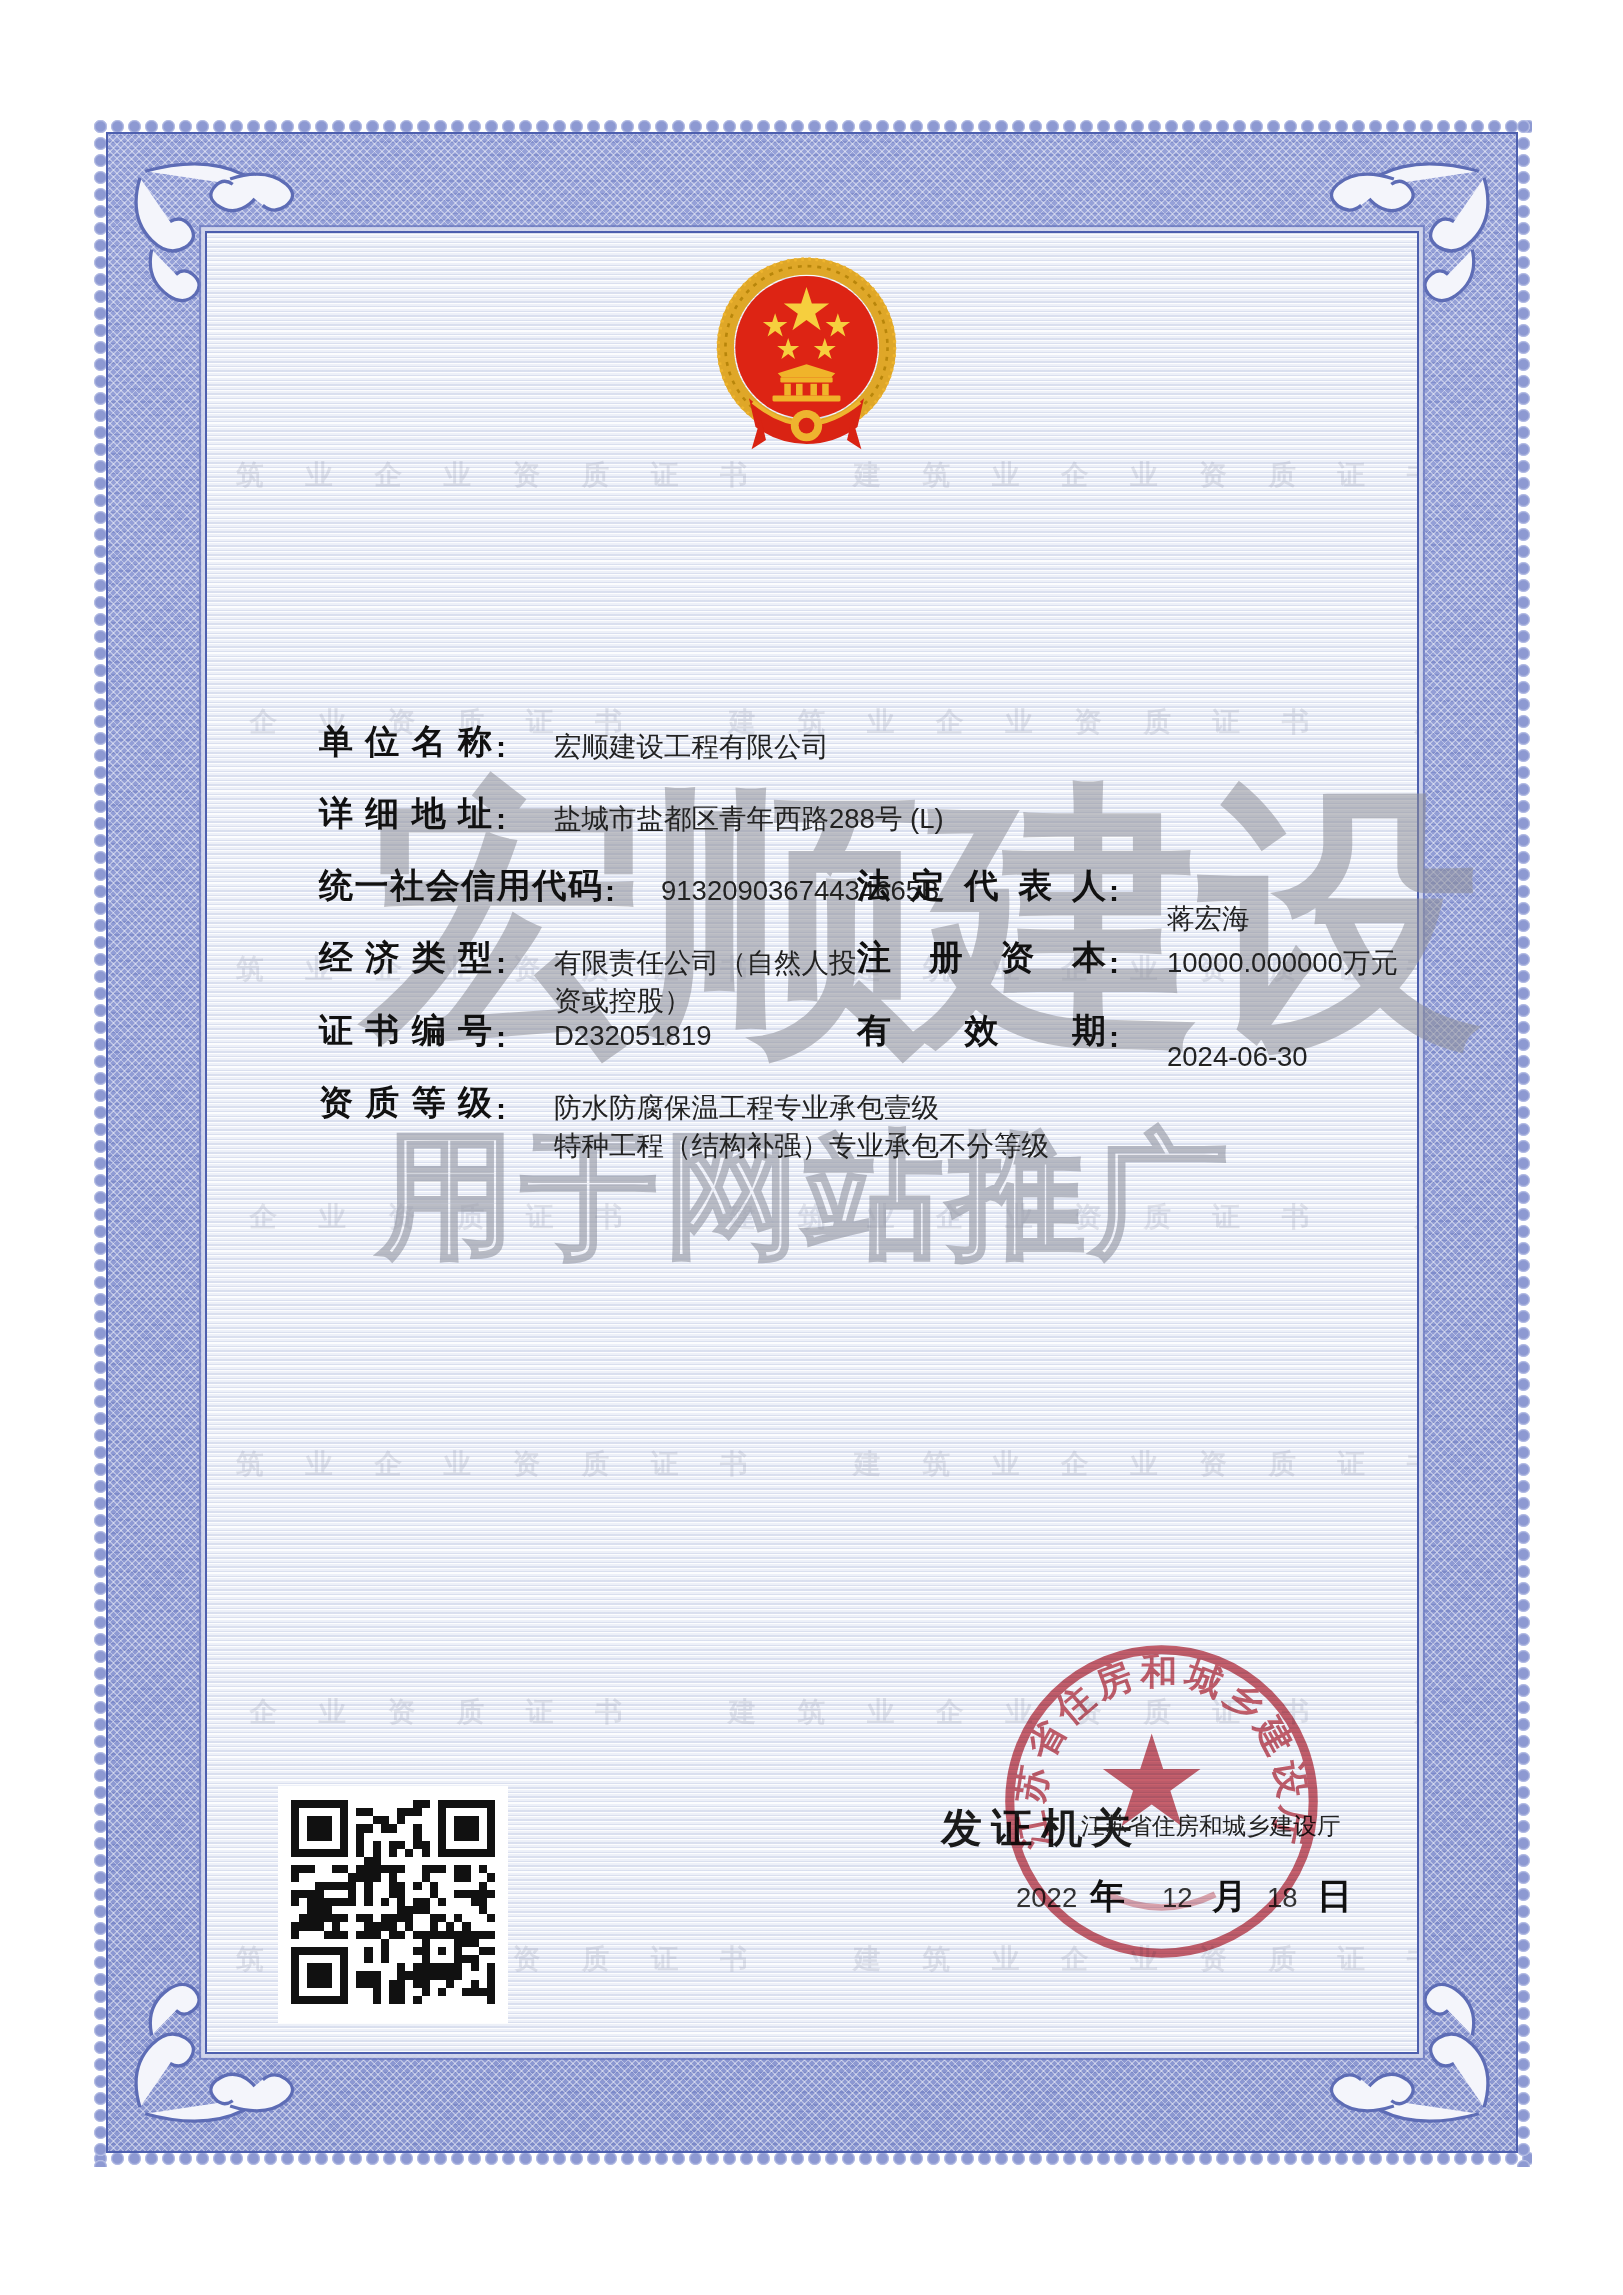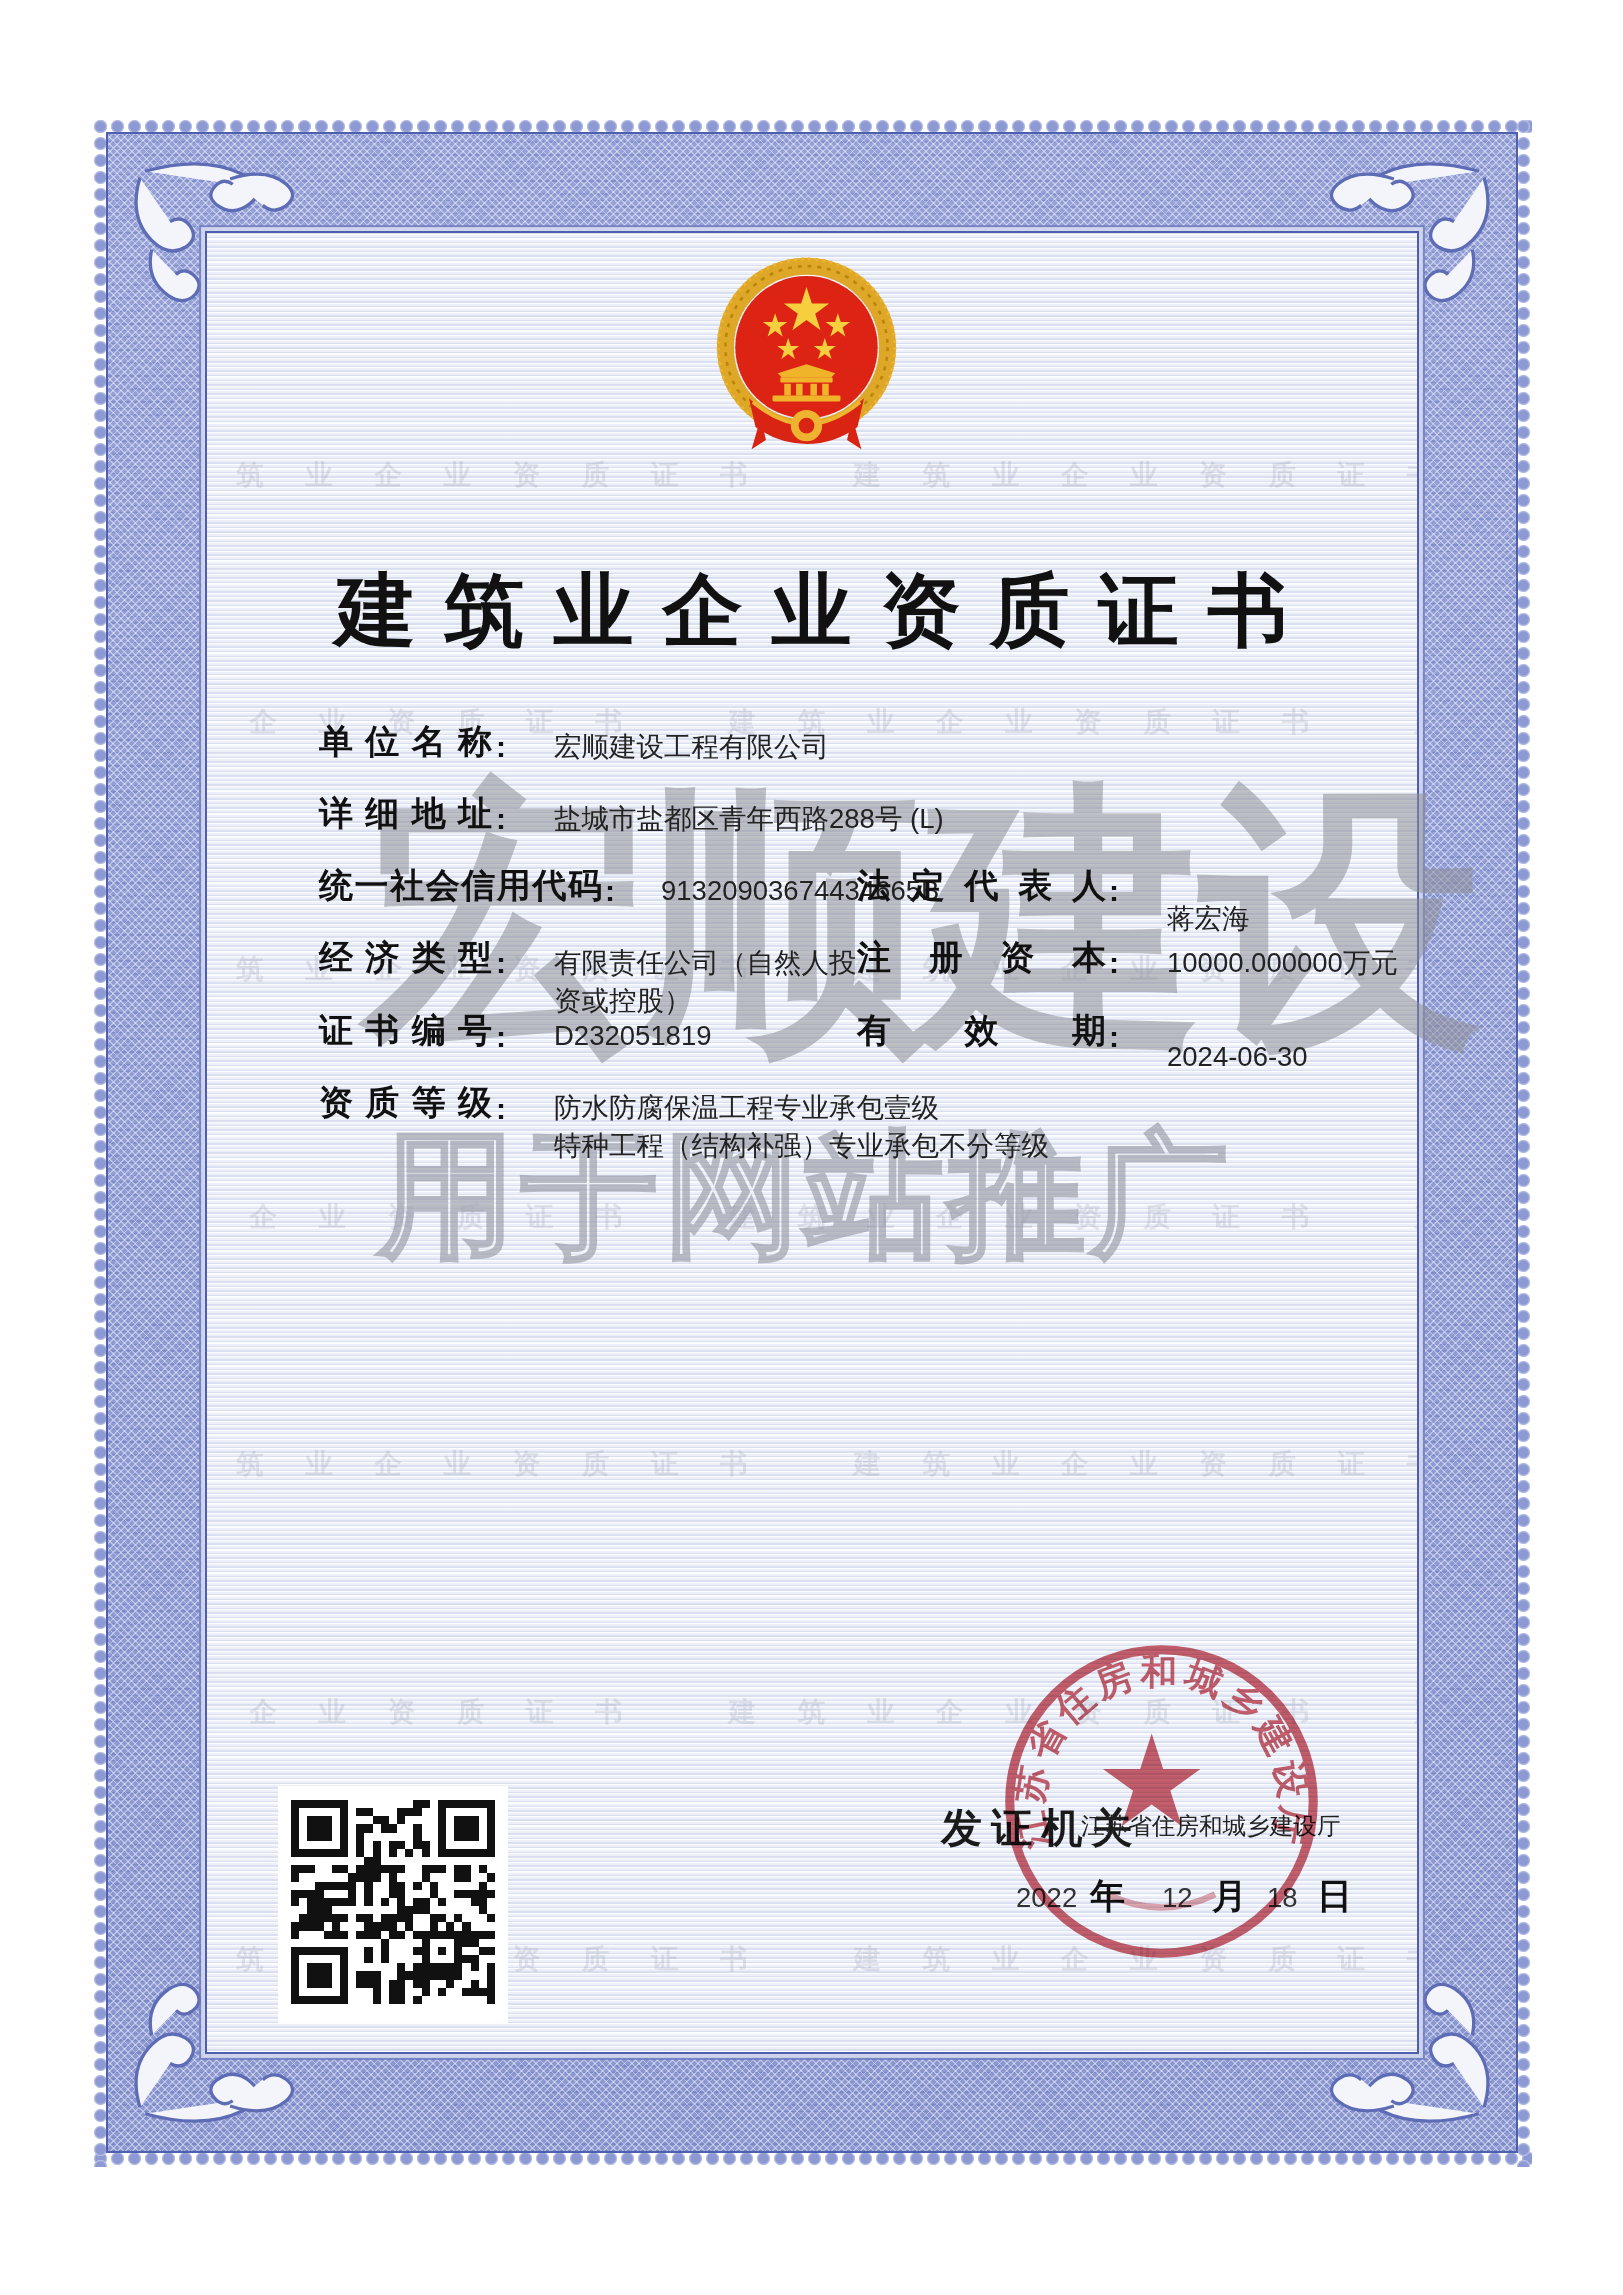--- a/index.html
+++ b/index.html
@@ -175,21 +175,20 @@
       <g>
         <path d="M52 216 q40 38 88 38 q48 0 88 -38 l-10 44 q-35 26 -78 26 q-43 0 -78 -26 Z" fill="#d92313"></path>
         <path d="M58 222 q42 34 82 34 q40 0 82 -34" fill="none" stroke="#eeb42f" stroke-width="6"></path>
         <circle cx="140" cy="258" r="24" fill="#eeb42f"></circle>
         <circle cx="140" cy="258" r="12" fill="#d92313"></circle>
         <path d="M70 246 l-14 48 22 -14 Z M210 246 l14 48 -22 -14 Z" fill="#d92313"></path>
       </g>
     </svg>
   </div>
 
-  <div id="title">建筑业企业资质证书</div>
 
   <div class="flabel" style="left:319px;top:724px;width:173px;">单位名称</div>
   <div class="fcolon" style="left:496px;top:730px;">:</div>
   <div class="fvalue" style="left:512px;top:728px;">宏顺建设工程有限公司</div>
 
   <div class="flabel" style="left:319px;top:796px;width:173px;">详细地址</div>
   <div class="fcolon" style="left:496px;top:802px;">:</div>
   <div class="fvalue" style="left:512px;top:800px;">盐城市盐都区青年西路288号 (L)</div>
 
   <div class="flabel" style="left:319px;top:868px;width:283px;">统一社会信用代码</div>

